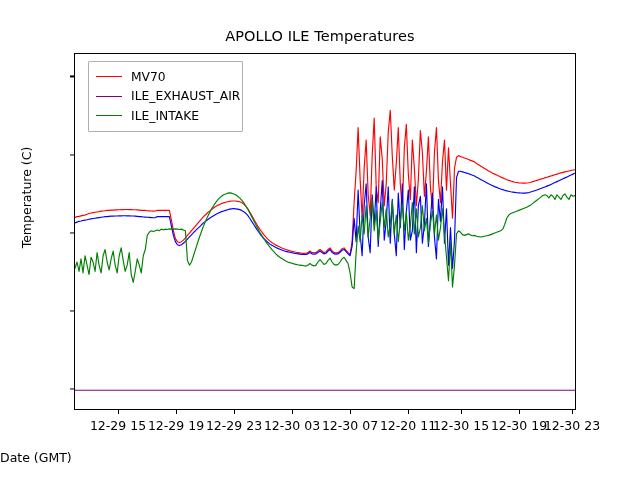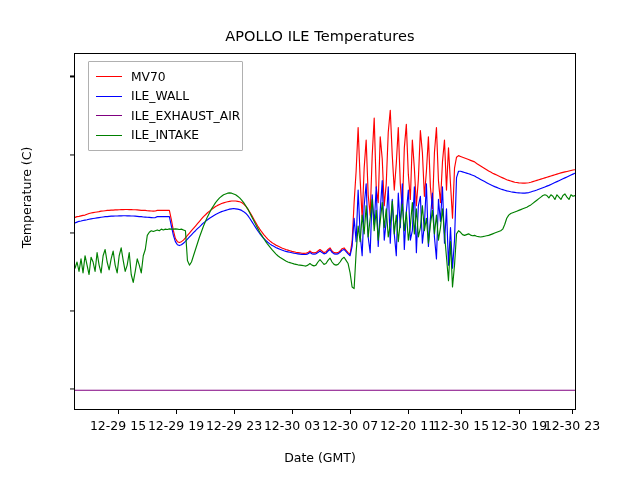--- a/index.html
+++ b/index.html
@@ -78,21 +78,20 @@
     font-size: 12.5px;
     color: #000000;
     white-space: nowrap;
     transform: translateX(-50%);
   }
   #xlabel {
     position: absolute;
     left: 0;
     top: 450px;
     width: 640px;
-    text-align: center;
     font-size: 12.5px;
     color: #000000;
   }
   #ylabel {
     position: absolute;
     left: -84px;
     top: 190px;
     width: 220px;
     text-align: center;
     font-size: 12.5px;
@@ -202,24 +201,20 @@
         <polyline points="0.00,214.25 2.01,208.00 4.02,217.38 6.02,204.87 8.03,218.94 10.04,201.74 12.05,211.12 14.06,220.51 16.06,203.30 18.07,208.00 20.08,217.38 22.09,198.61 24.10,211.12 26.10,218.94 28.11,201.74 30.12,195.48 32.13,208.00 34.14,215.81 36.14,204.87 38.15,197.05 40.16,211.12 42.17,218.94 44.18,201.74 46.18,193.92 48.19,206.43 50.20,217.38 52.21,211.12 54.22,198.61 56.22,220.51 58.23,228.33 60.24,217.38 62.25,204.87 64.26,211.12 66.27,218.94 68.27,201.74 70.28,195.48 72.29,181.41 74.30,178.28 76.31,176.72 78.31,177.50 80.32,176.72 82.33,175.94 84.34,176.72 86.35,175.15 88.35,175.94 90.36,175.15 92.37,175.47 94.38,174.84 96.39,175.15 98.39,175.15 100.40,174.84 102.41,175.15 104.42,175.47 106.43,175.15 108.43,175.94 110.44,176.72 112.45,206.43 114.46,211.12 116.47,208.00 118.47,201.74 120.48,195.48 122.49,189.23 124.50,182.97 126.51,177.50 128.51,172.03 130.52,167.33 132.53,162.64 134.54,158.73 136.55,154.82 138.55,151.70 140.56,148.57 142.57,146.22 144.58,143.88 146.59,142.31 148.59,140.75 150.60,139.97 152.61,139.19 154.62,138.87 156.63,139.19 158.63,139.97 160.64,140.75 162.65,142.31 164.66,143.88 166.67,146.22 168.67,148.57 170.68,151.70 172.69,154.82 174.70,158.73 176.71,162.64 178.71,166.55 180.72,170.46 182.73,174.37 184.74,178.28 186.75,181.41 188.76,184.54 190.76,187.67 192.77,190.48 194.78,192.98 196.79,195.48 198.80,197.67 200.80,199.86 202.81,201.74 204.82,203.30 206.83,204.56 208.84,205.81 210.84,207.06 212.85,208.00 214.86,208.62 216.87,209.25 218.88,209.87 220.88,210.34 222.89,210.81 224.90,211.12 226.91,211.44 228.92,211.75 230.92,212.06 232.93,211.12 234.94,209.56 236.95,211.12 238.96,211.91 240.96,211.12 242.97,208.00 244.98,205.65 246.99,208.00 249.00,210.34 251.00,209.56 253.01,206.43 255.02,204.09 257.03,208.00 259.04,210.34 261.04,211.12 263.05,210.34 265.06,208.00 267.07,204.87 269.08,203.30 271.08,206.43 273.09,209.56 275.10,218.94 277.11,233.02 279.12,234.58 281.12,198.61 283.13,172.03 285.14,187.67 287.15,161.08 289.16,179.85 291.16,151.70 293.17,182.97 295.18,164.21 297.19,145.44 299.20,176.72 301.20,156.39 303.21,186.10 305.22,167.33 307.23,148.57 309.24,173.59 311.24,154.82 313.25,182.97 315.26,170.46 317.27,147.00 319.28,179.85 321.29,161.08 323.29,187.67 325.30,167.33 327.31,150.13 329.32,176.72 331.33,157.95 333.33,186.10 335.34,172.03 337.35,148.57 339.36,179.85 341.37,154.82 343.37,182.97 345.38,173.59 347.39,151.70 349.40,176.72 351.41,164.21 353.41,189.23 355.42,170.46 357.43,156.39 359.44,179.85 361.45,161.08 363.45,186.10 365.46,173.59 367.47,154.82 369.48,179.85 371.49,203.30 373.49,226.76 375.50,187.67 377.51,233.02 379.52,211.12 381.53,179.85 383.53,176.72 385.54,178.28 387.55,180.63 389.56,181.41 391.57,180.63 393.57,179.85 395.58,181.10 397.59,181.72 399.60,181.41 401.61,182.19 403.61,182.66 405.62,182.97 407.63,182.66 409.64,182.19 411.65,181.72 413.65,181.41 415.66,180.63 417.67,179.85 419.68,179.06 421.69,178.28 423.69,177.50 425.70,176.72 427.71,175.15 429.72,170.46 431.73,164.21 433.73,161.08 435.74,159.52 437.75,158.73 439.76,157.95 441.77,157.17 443.78,156.39 445.78,155.61 447.79,154.82 449.80,154.04 451.81,153.26 453.82,152.01 455.82,150.91 457.83,149.35 459.84,147.79 461.85,146.22 463.86,144.66 465.86,143.09 467.87,141.53 469.88,140.75 471.89,141.53 473.90,143.88 475.90,140.75 477.91,142.31 479.92,145.44 481.93,140.75 483.94,143.09 485.94,145.44 487.95,141.53 489.96,139.97 491.97,143.09 493.98,145.44 495.98,140.75 497.99,142.31 500.00,141.53" fill="none" stroke="#008000" stroke-width="1.15" stroke-linejoin="round" stroke-linecap="round"></polyline>
       </svg>
   </div>
 
   <div id="legend">
       <div class="legend-row">
         <span class="legend-swatch" style="border-top-color: rgb(255, 0, 0);"></span>
         <span class="legend-text">MV70</span>
       </div>
       <div class="legend-row">
-        <span class="legend-swatch" style="border-top-color: rgb(0, 0, 255);"></span>
-        <span class="legend-text">ILE_WALL</span>
-      </div>
-      <div class="legend-row">
         <span class="legend-swatch" style="border-top-color: rgb(128, 0, 128);"></span>
         <span class="legend-text">ILE_EXHAUST_AIR</span>
       </div>
       <div class="legend-row">
         <span class="legend-swatch" style="border-top-color: rgb(0, 128, 0);"></span>
         <span class="legend-text">ILE_INTAKE</span>
       </div>
     </div>
 
 </div>

